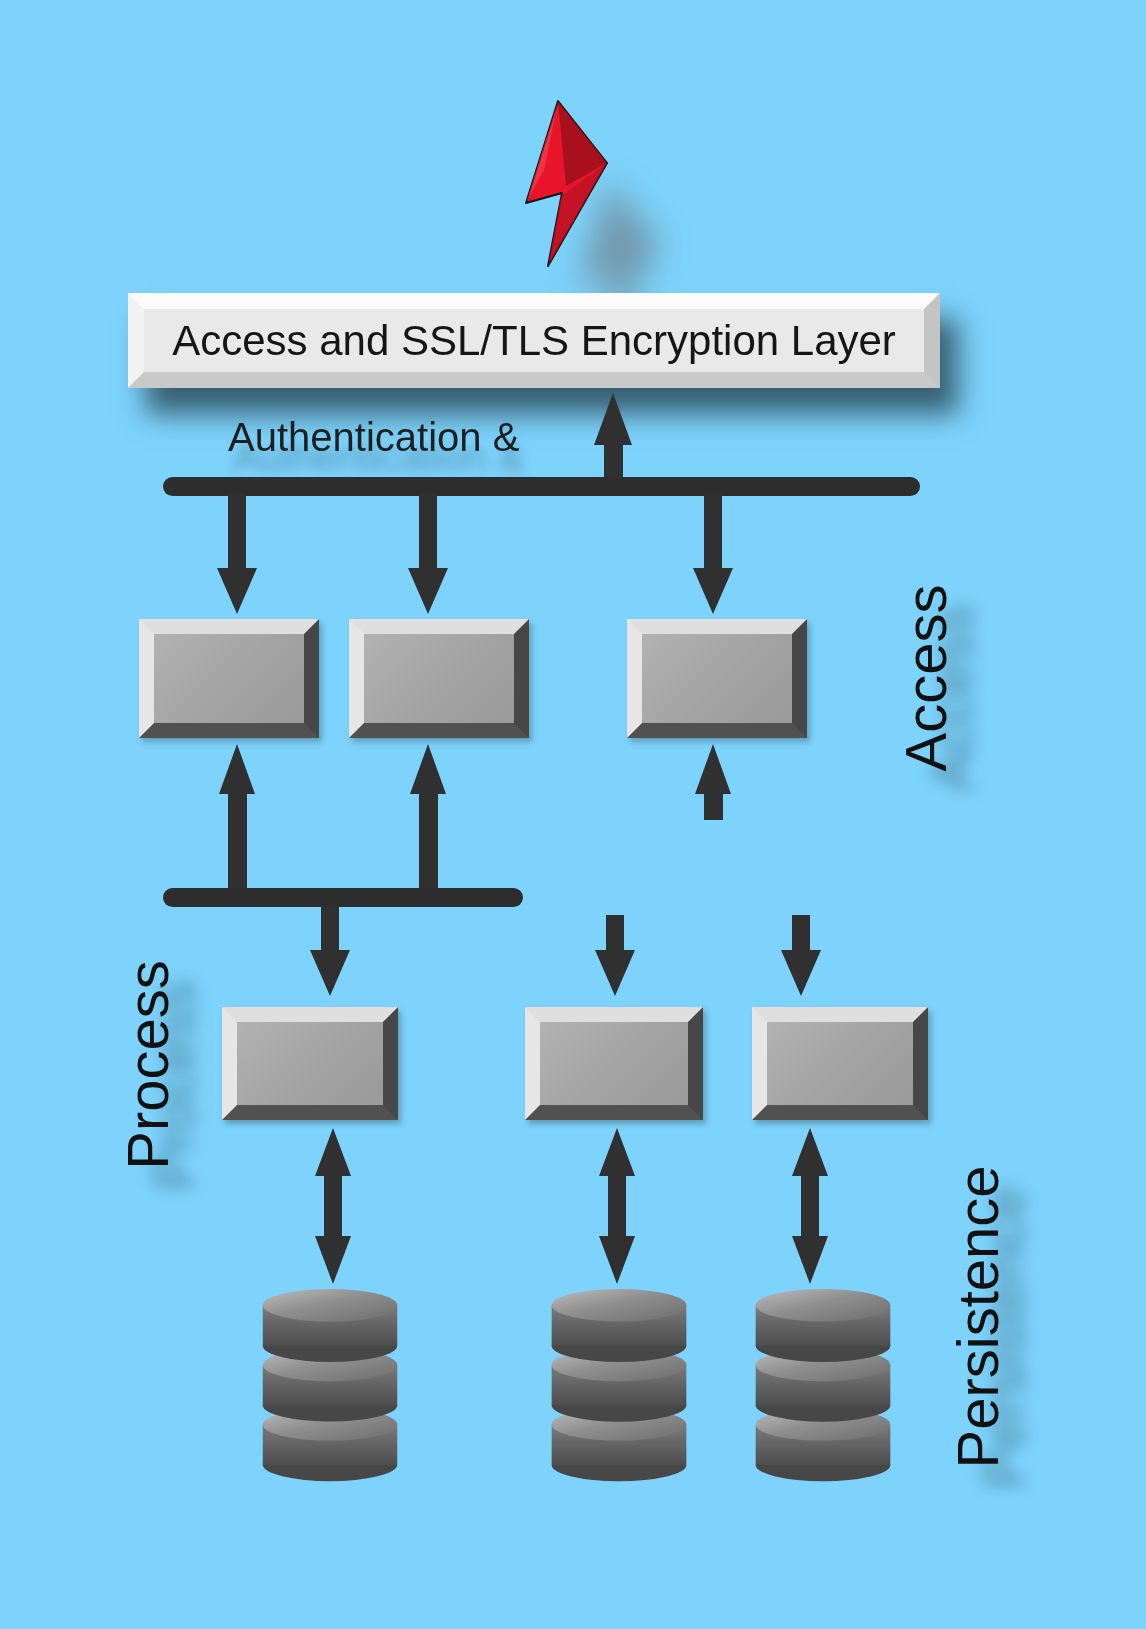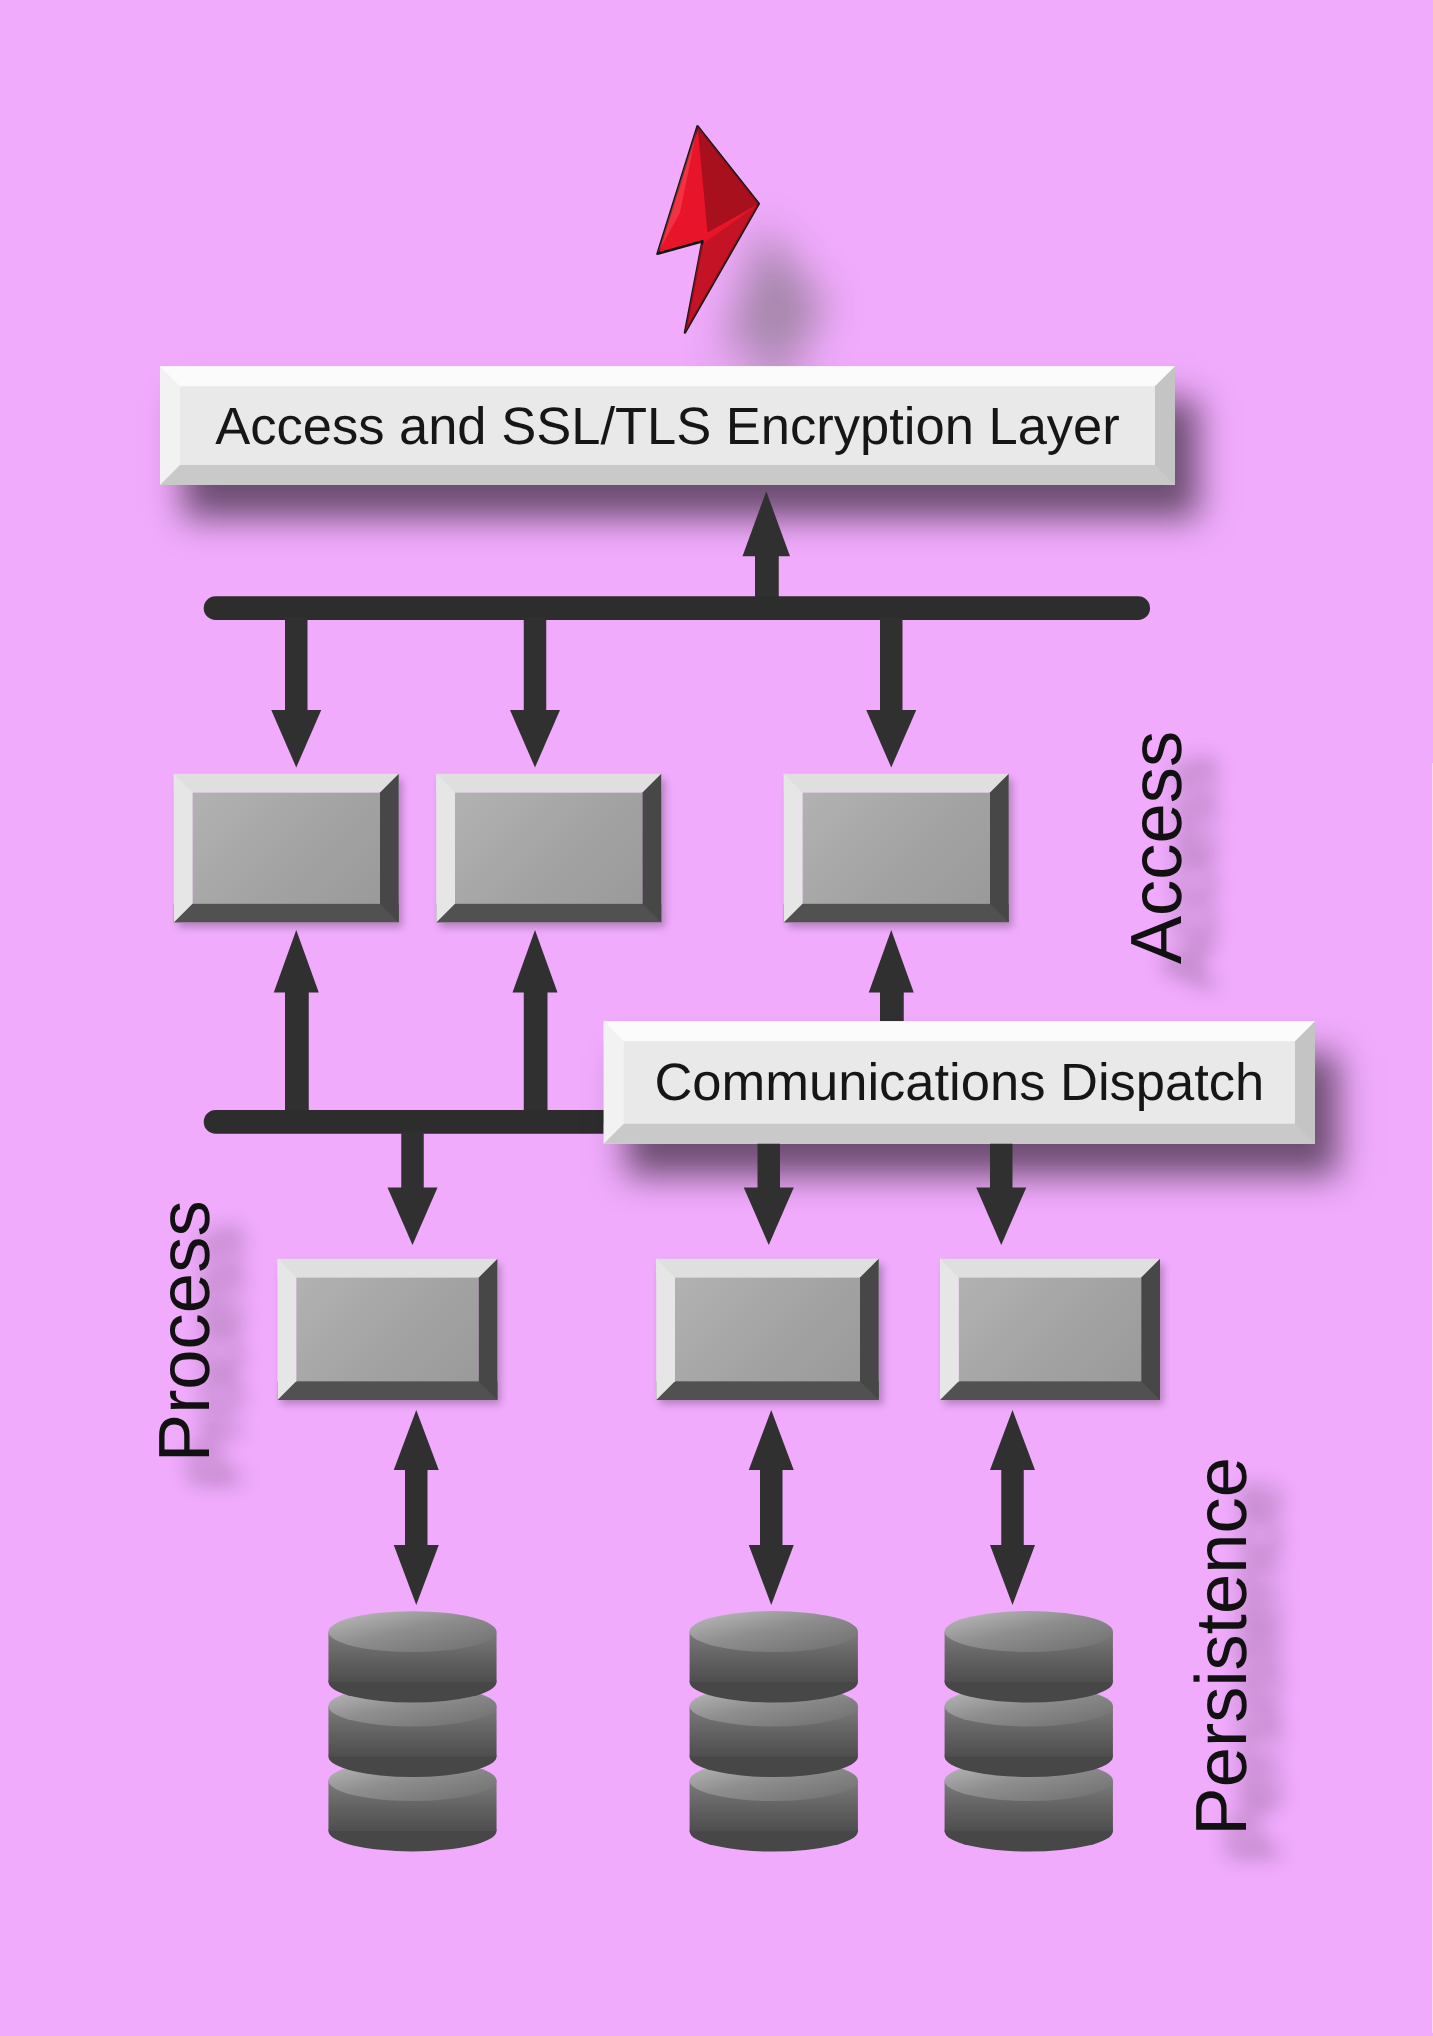--- a/index.html
+++ b/index.html
@@ -1,17 +1,17 @@
 <!DOCTYPE html>
 <html><head>
 <meta charset="utf-8">
 <style>
   html,body{margin:0;padding:0;background:#ffffff;}
   #canvas{
-    position:relative;width:1146px;height:1629px;background:#f0abfc;overflow:hidden;
+    position:relative;width:1146px;height:1629px;background:#7dd3fc;overflow:hidden;
     font-family:"Liberation Sans",sans-serif;color:#1b1b1b;
   }
   .abs{position:absolute;}
 
   
   .banner{
     box-sizing:border-box;
     border:16px solid;
     border-color:#fbfbfb #c4c4c4 #c9c9c9 #f2f2f2;
     background:#e9e9e9;
@@ -67,20 +67,21 @@
     <polygon points="558,101 526,203 544,170" fill="#ff5560" opacity="0.45"></polygon>
   </svg>
 
   <div class="banner abs" style="left:128px;top:293px;width:812px;height:95px;">
     <span>Access and SSL/TLS Encryption Layer</span>
   </div>
 
   <div class="abs head-up" style="left:594px;top:393px;"></div>
   <div class="abs shaft" style="left:604px;top:443px;width:19px;height:44px;"></div>
 
+  <div class="abs buslabel" style="left:228px;top:415px;">Authentication &amp;</div>
 
   <div class="abs bus" style="left:163px;top:477px;width:757px;height:19px;"></div>
 
   <div class="abs shaft" style="left:228px;top:494px;width:18px;height:76px;"></div>
   <div class="abs head-down" style="left:217px;top:568px;"></div>
   <div class="abs shaft" style="left:419px;top:494px;width:18px;height:76px;"></div>
   <div class="abs head-down" style="left:408px;top:568px;"></div>
   <div class="abs shaft" style="left:704px;top:494px;width:18px;height:76px;"></div>
   <div class="abs head-down" style="left:693px;top:568px;"></div>
 
@@ -93,23 +94,20 @@
   <div class="abs head-up small" style="left:219px;top:744px;"></div>
   <div class="abs shaft" style="left:228px;top:792px;width:19px;height:100px;"></div>
   <div class="abs head-up small" style="left:410px;top:744px;"></div>
   <div class="abs shaft" style="left:419px;top:792px;width:19px;height:100px;"></div>
 
   <div class="abs head-up small" style="left:695px;top:744px;"></div>
   <div class="abs shaft" style="left:704px;top:792px;width:19px;height:28px;"></div>
 
   <div class="abs bus" style="left:163px;top:888px;width:360px;height:19px;"></div>
 
-  <div class="banner abs" style="left:483px;top:817px;width:569px;height:98px;">
-    <span>Communications Dispatch</span>
-  </div>
 
   <div class="abs shaft" style="left:321px;top:905px;width:18px;height:47px;"></div>
   <div class="abs head-down" style="left:310px;top:950px;"></div>
 
   <div class="abs shaft" style="left:606px;top:915px;width:18px;height:37px;"></div>
   <div class="abs head-down" style="left:595px;top:950px;"></div>
   <div class="abs shaft" style="left:792px;top:915px;width:18px;height:37px;"></div>
   <div class="abs head-down" style="left:781px;top:950px;"></div>
 
   <div class="nodebox abs" style="left:222px;top:1007px;width:176px;height:113px;"></div>

